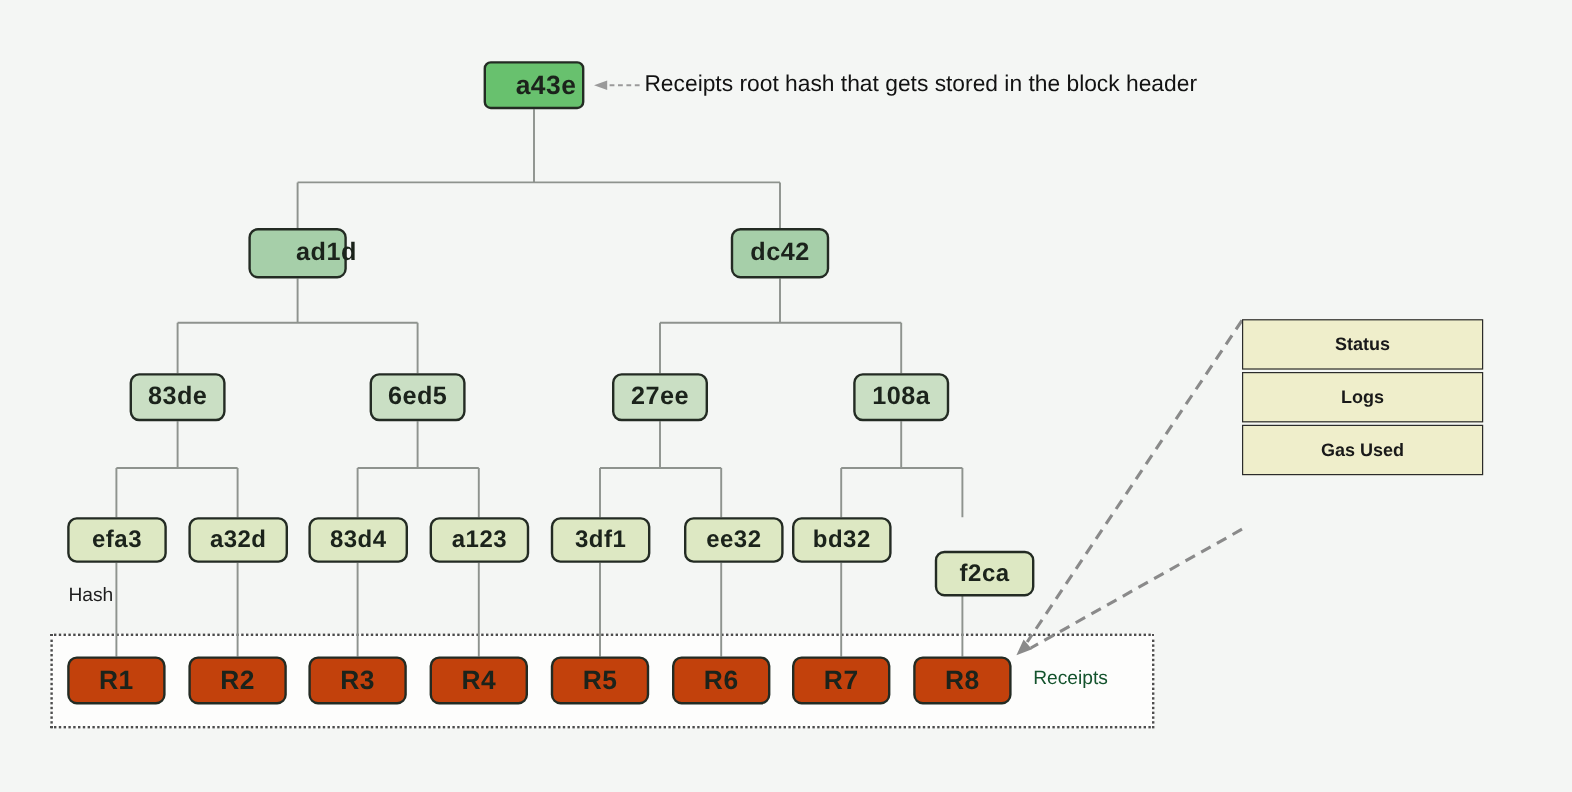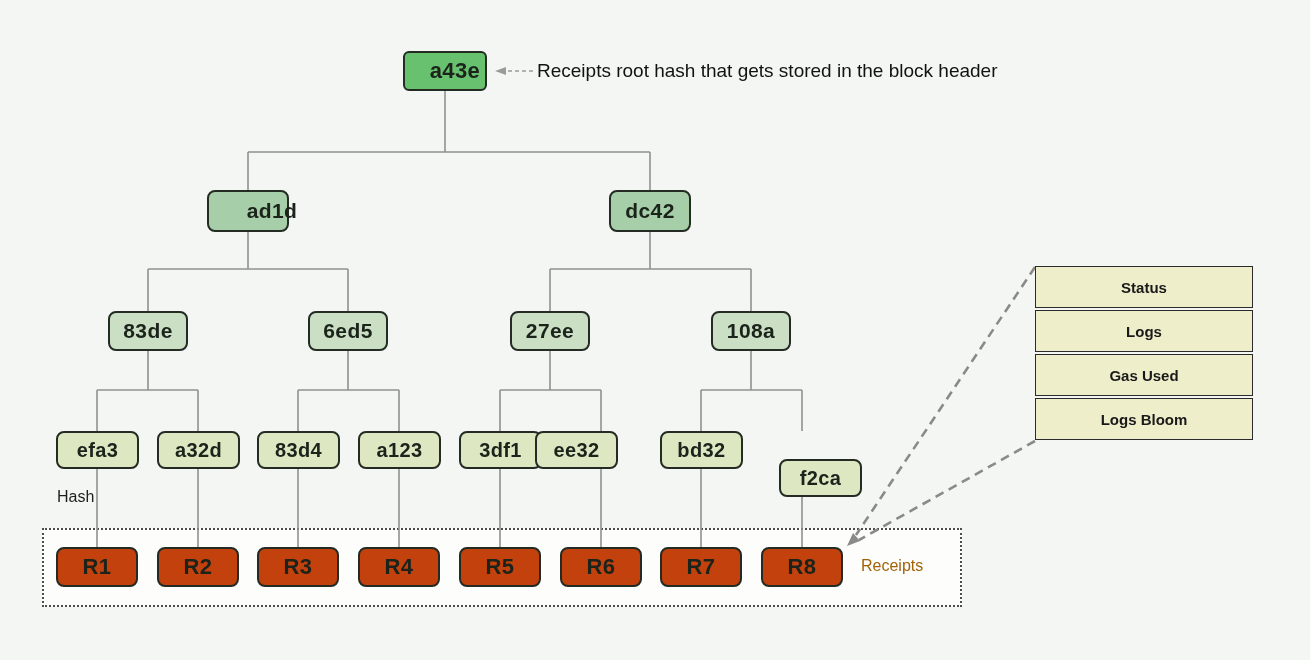--- a/index.html
+++ b/index.html
@@ -20,28 +20,28 @@
   .root-node{background:#68c16e;width:84px;height:40px;left:403px;top:51px;font-size:22px;border-radius:6px;padding-left:20px;}
   .l2{background:#a6cfa9;width:82px;height:42px;top:190px;}
   .l3{background:#cadfc4;width:80px;height:40px;top:311px;}
   .l4{background:#dde8c3;width:83px;height:38px;top:431px;font-size:20px;}
   .rnode{background:#c2410c;width:82px;height:40px;top:547px;font-size:22px;}
   .annotation-text{
     position:absolute;left:537px;top:60px;z-index:3;
     font-size:19px;color:#121212;white-space:nowrap;
   }
   .hash-label{position:absolute;left:57px;top:488px;z-index:3;font-size:16px;color:#1e1e1e;}
-  .receipts-label{position:absolute;left:861px;top:557px;z-index:3;font-size:16px;color:#a16207;}
+  .receipts-label{position:absolute;left:861px;top:557px;z-index:3;font-size:16px;color:#14532d;}
   .receipts-box{
     position:absolute;left:42px;top:528px;width:920px;height:79px;z-index:0;
     box-sizing:border-box;border:2px dotted #4d4d4d;background:#fdfdfc;
   }
   .detail-stack{position:absolute;left:1035px;top:266px;width:218px;z-index:3;}
   .detail-row{
-    box-sizing:border-box;width:218px;height:42px;margin-bottom:2px;
+    box-sizing:border-box;width:201px;height:42px;margin-bottom:2px;
     border:1.6px solid #2b2b2b;background:#efeecb;
     display:flex;align-items:center;justify-content:center;
     font-size:15px;font-weight:bold;color:#191919;
   }
 </style>
 </head>
 <body>
 
 <div class="stage">
 
@@ -85,37 +85,36 @@
   <div class="node l3" style="left:108px;">83de</div>
   <div class="node l3" style="left:308px;">6ed5</div>
   <div class="node l3" style="left:510px;">27ee</div>
   <div class="node l3" style="left:711px;">108a</div>
 
   <div class="node l4" style="left:56px;">efa3</div>
   <div class="node l4" style="left:157px;">a32d</div>
   <div class="node l4" style="left:257px;">83d4</div>
   <div class="node l4" style="left:358px;">a123</div>
   <div class="node l4" style="left:459px;">3df1</div>
-  <div class="node l4" style="left:535px;">ee32</div>
+  <div class="node l4" style="left:570px;">ee32</div>
   <div class="node l4" style="left:660px;">bd32</div>
   <div class="node l4" style="left:779px;margin-top:28px;">f2ca</div>
 
   <div class="hash-label">Hash</div>
 
   <div class="node rnode" style="left:56px;">R1</div>
   <div class="node rnode" style="left:157px;">R2</div>
   <div class="node rnode" style="left:257px;">R3</div>
   <div class="node rnode" style="left:358px;">R4</div>
   <div class="node rnode" style="left:459px;">R5</div>
   <div class="node rnode" style="left:560px;">R6</div>
   <div class="node rnode" style="left:660px;">R7</div>
   <div class="node rnode" style="left:761px;">R8</div>
 
   <div class="receipts-label">Receipts</div>
 
   <div class="detail-stack">
     <div class="detail-row">Status</div>
     <div class="detail-row">Logs</div>
     <div class="detail-row">Gas Used</div>
-    <div class="detail-row">Logs Bloom</div>
   </div>
 
 </div>
 
 </body></html>

